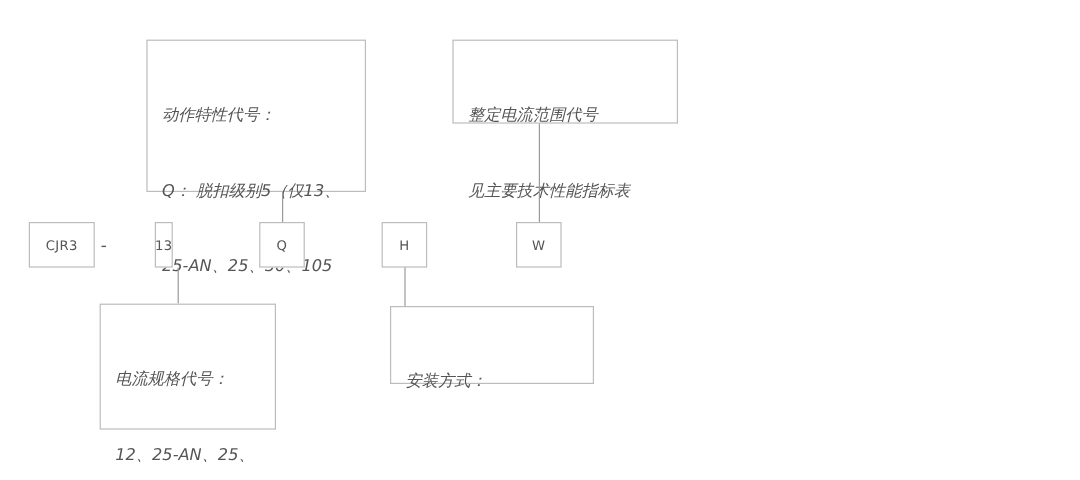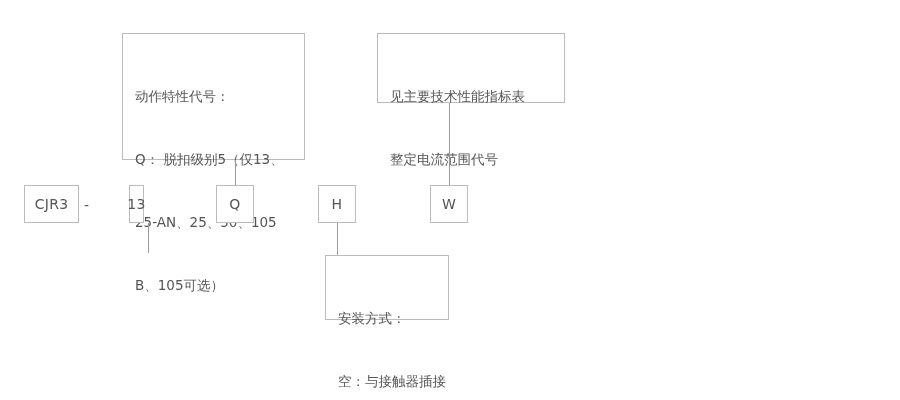--- a/index.html
+++ b/index.html
@@ -26,32 +26,33 @@
     background: #ffffff;
     padding: 10px 12px 8px 12px;
     font-size: 13.5px;
     line-height: 21px;
     color: #555555;
     white-space: pre;
   }
   .note-line {
     display: block;
     white-space: pre;
+    font-style: italic;
   }
 
   
   .code-box {
     position: absolute;
     box-sizing: border-box;
     border: 1px solid #bcbcbc;
     background: #ffffff;
     display: flex;
     align-items: center;
     justify-content: center;
-    font-size: 14px;
+    font-size: 11px;
     color: #555555;
     letter-spacing: .3px;
   }
 
   .dash {
     position: absolute;
     font-size: 14px;
     color: #555555;
     line-height: 1;
   }
@@ -69,22 +70,22 @@
 <div id="canvas">
 
   <div class="note-box" id="box-action" style="left:122px; top:33px; width:183px; height:127px;">
     <span class="note-line">动作特性代号：</span>
     <span class="note-line">Q： 脱扣级别5（仅13、</span>
     <span class="note-line">25-AN、25、50、105</span>
     <span class="note-line">B、105可选）</span>
   </div>
 
   <div class="note-box" id="box-range" style="left:377px; top:33px; width:188px; height:70px;">
+    <span class="note-line">整定电流范围代号</span>
     <span class="note-line">见主要技术性能指标表</span>
-    <span class="note-line">整定电流范围代号</span>
   </div>
 
   <div class="vline" style="left:235px; top:160px; height:26px;"></div>
 
   <div class="vline" style="left:449px; top:103px; height:83px;"></div>
 
   <div class="code-box" id="cell-series" style="left:24px; top:185px; width:55px; height:38px;">
     <span>CJR3</span>
   </div>
 
@@ -103,20 +104,26 @@
   </div>
 
   <div class="code-box" id="cell-range" style="left:430px; top:185px; width:38px; height:38px;">
     <span>W</span>
   </div>
 
   <div class="vline" style="left:148px; top:223px; height:30px;"></div>
 
   <div class="vline" style="left:337px; top:223px; height:32px;"></div>
 
+  <div class="note-box" id="box-current-spec" style="left:83px; top:253px; width:147px; height:105px;">
+    <span class="note-line">电流规格代号：</span>
+    <span class="note-line">12、25-AN、25、</span>
+    
+    
+    
+  </div>
 
-  <div class="note-box" id="box-mounting" style="left:325px; top:255px; width:124px; height:65px;">
+  <div class="note-box" id="box-mounting" style="left:325px; top:255px; width:170px; height:65px;">
     <span class="note-line">安装方式：</span>
-    <span class="note-line">空：与接触器插接</span>
     
   </div>
 
 </div>
 
 </body></html>

